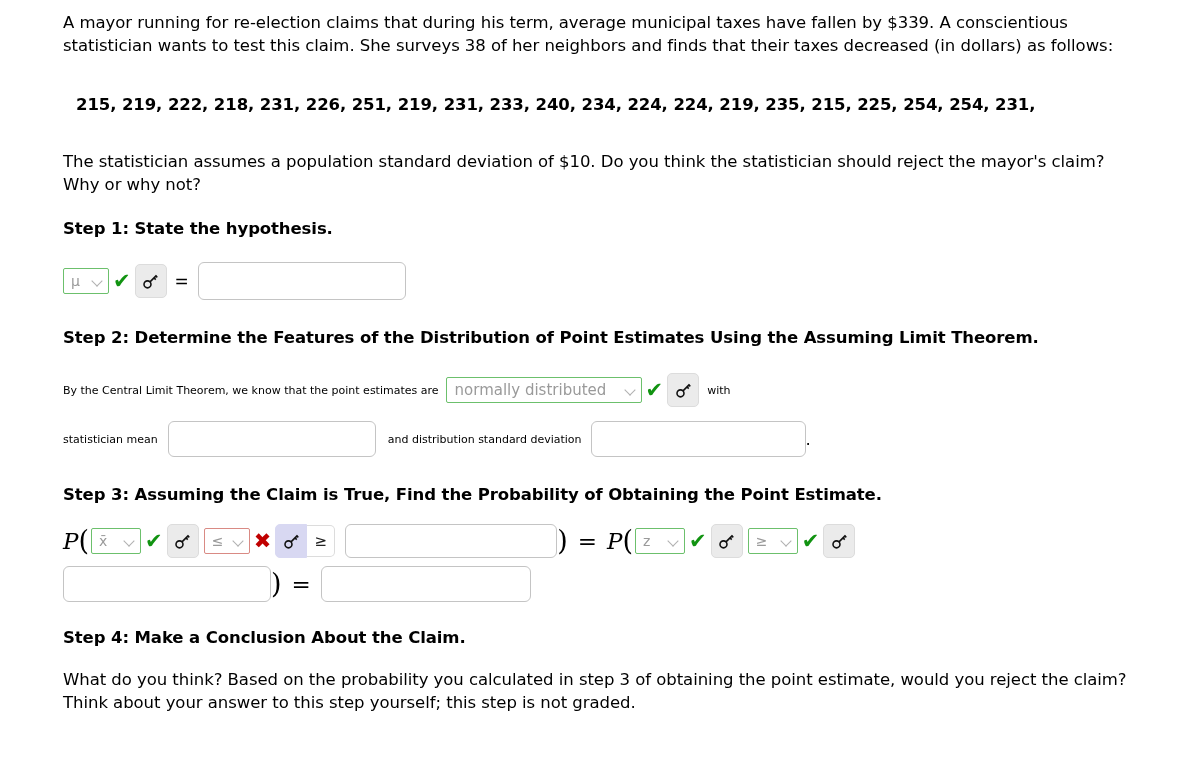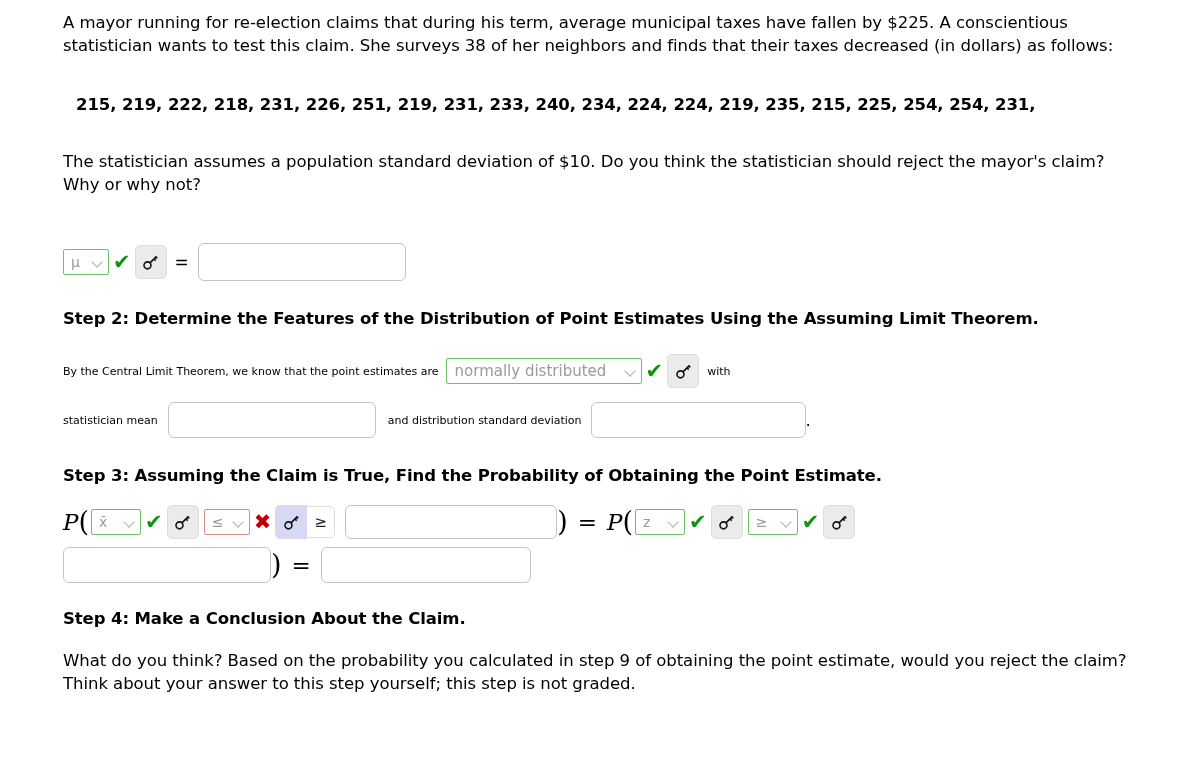--- a/index.html
+++ b/index.html
@@ -168,32 +168,33 @@
     margin: 0 9px 0 8px;
   }
   .inline-txt { font-size: 11px; }
   .period { font-size: 16.5px; }
 </style>
 </head>
 <body>
 
 <div class="page">
 
-  <p class="para">A mayor running for re-election claims that during his term, average municipal taxes have fallen by $225. A conscientious statistician wants to test this claim. She surveys 38 of her neighbors and finds that their taxes decreased (in dollars) as follows:</p>
+  <p class="para">A mayor running for re-election claims that during his term, average municipal taxes have fallen by $339. A conscientious statistician wants to test this claim. She surveys 38 of her neighbors and finds that their taxes decreased (in dollars) as follows:</p>
 
   <div class="block-gap-lg"></div>
 
   <div class="data-list">215, 219, 222, 218, 231, 226, 251, 219, 231, 233, 240, 234, 224, 224, 219, 235, 215, 225, 254, 254, 231,</div>
 
   <div class="block-gap-lg"></div>
 
   <p class="para">The statistician assumes a population standard deviation of $10. Do you think the statistician should reject the mayor's claim? Why or why not?</p>
 
   <div class="block-gap-lg"></div>
 
+  <h3 class="step">Step 1: State the hypothesis.</h3>
 
   <div style="height:24px"></div>
 
   <div class="row">
     <div class="sel green sel-mu">
       <span>μ</span>
       <span class="caret"></span>
     </div>
     <span class="mark ok">✔</span>
     <span class="keybtn">
@@ -329,15 +330,15 @@
     <span class="eqsign">=</span>
     <span class="tf tf-p3"></span>
   </div>
 
   <div style="height:26px"></div>
 
   <h3 class="step">Step 4: Make a Conclusion About the Claim.</h3>
 
   <div class="block-gap-lg"></div>
 
-  <p class="para">What do you think? Based on the probability you calculated in step 9 of obtaining the point estimate, would you reject the claim? Think about your answer to this step yourself; this step is not graded.</p>
+  <p class="para">What do you think? Based on the probability you calculated in step 3 of obtaining the point estimate, would you reject the claim? Think about your answer to this step yourself; this step is not graded.</p>
 
 </div>
 
 </body></html>

